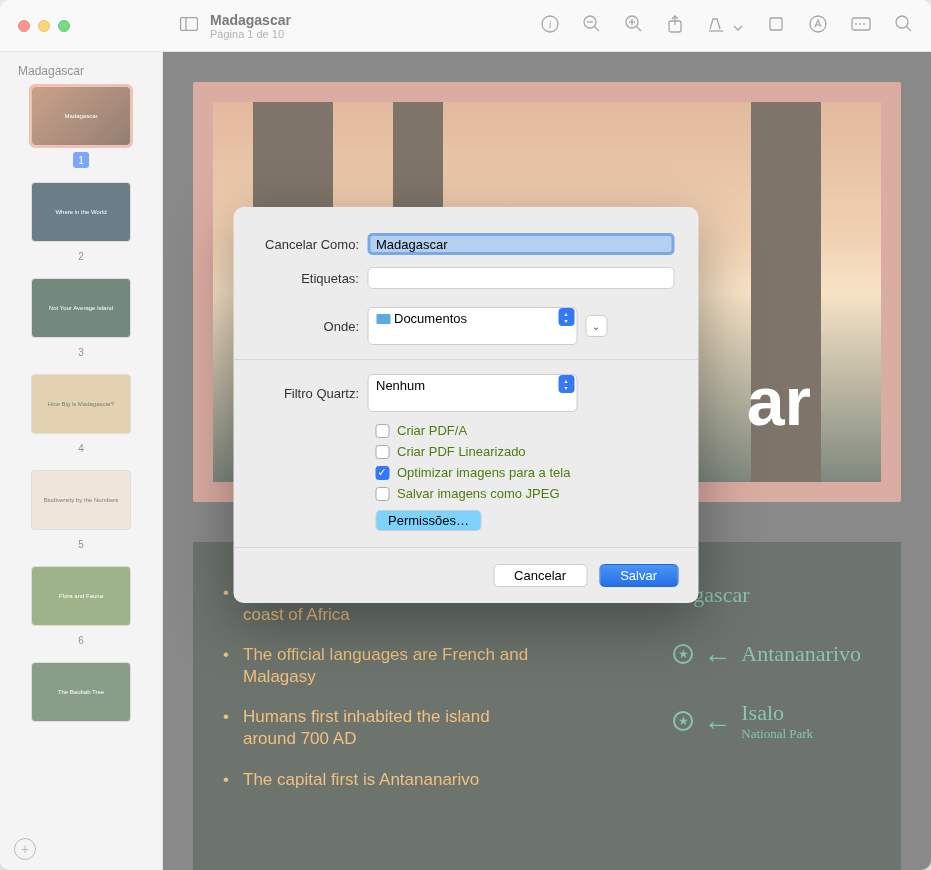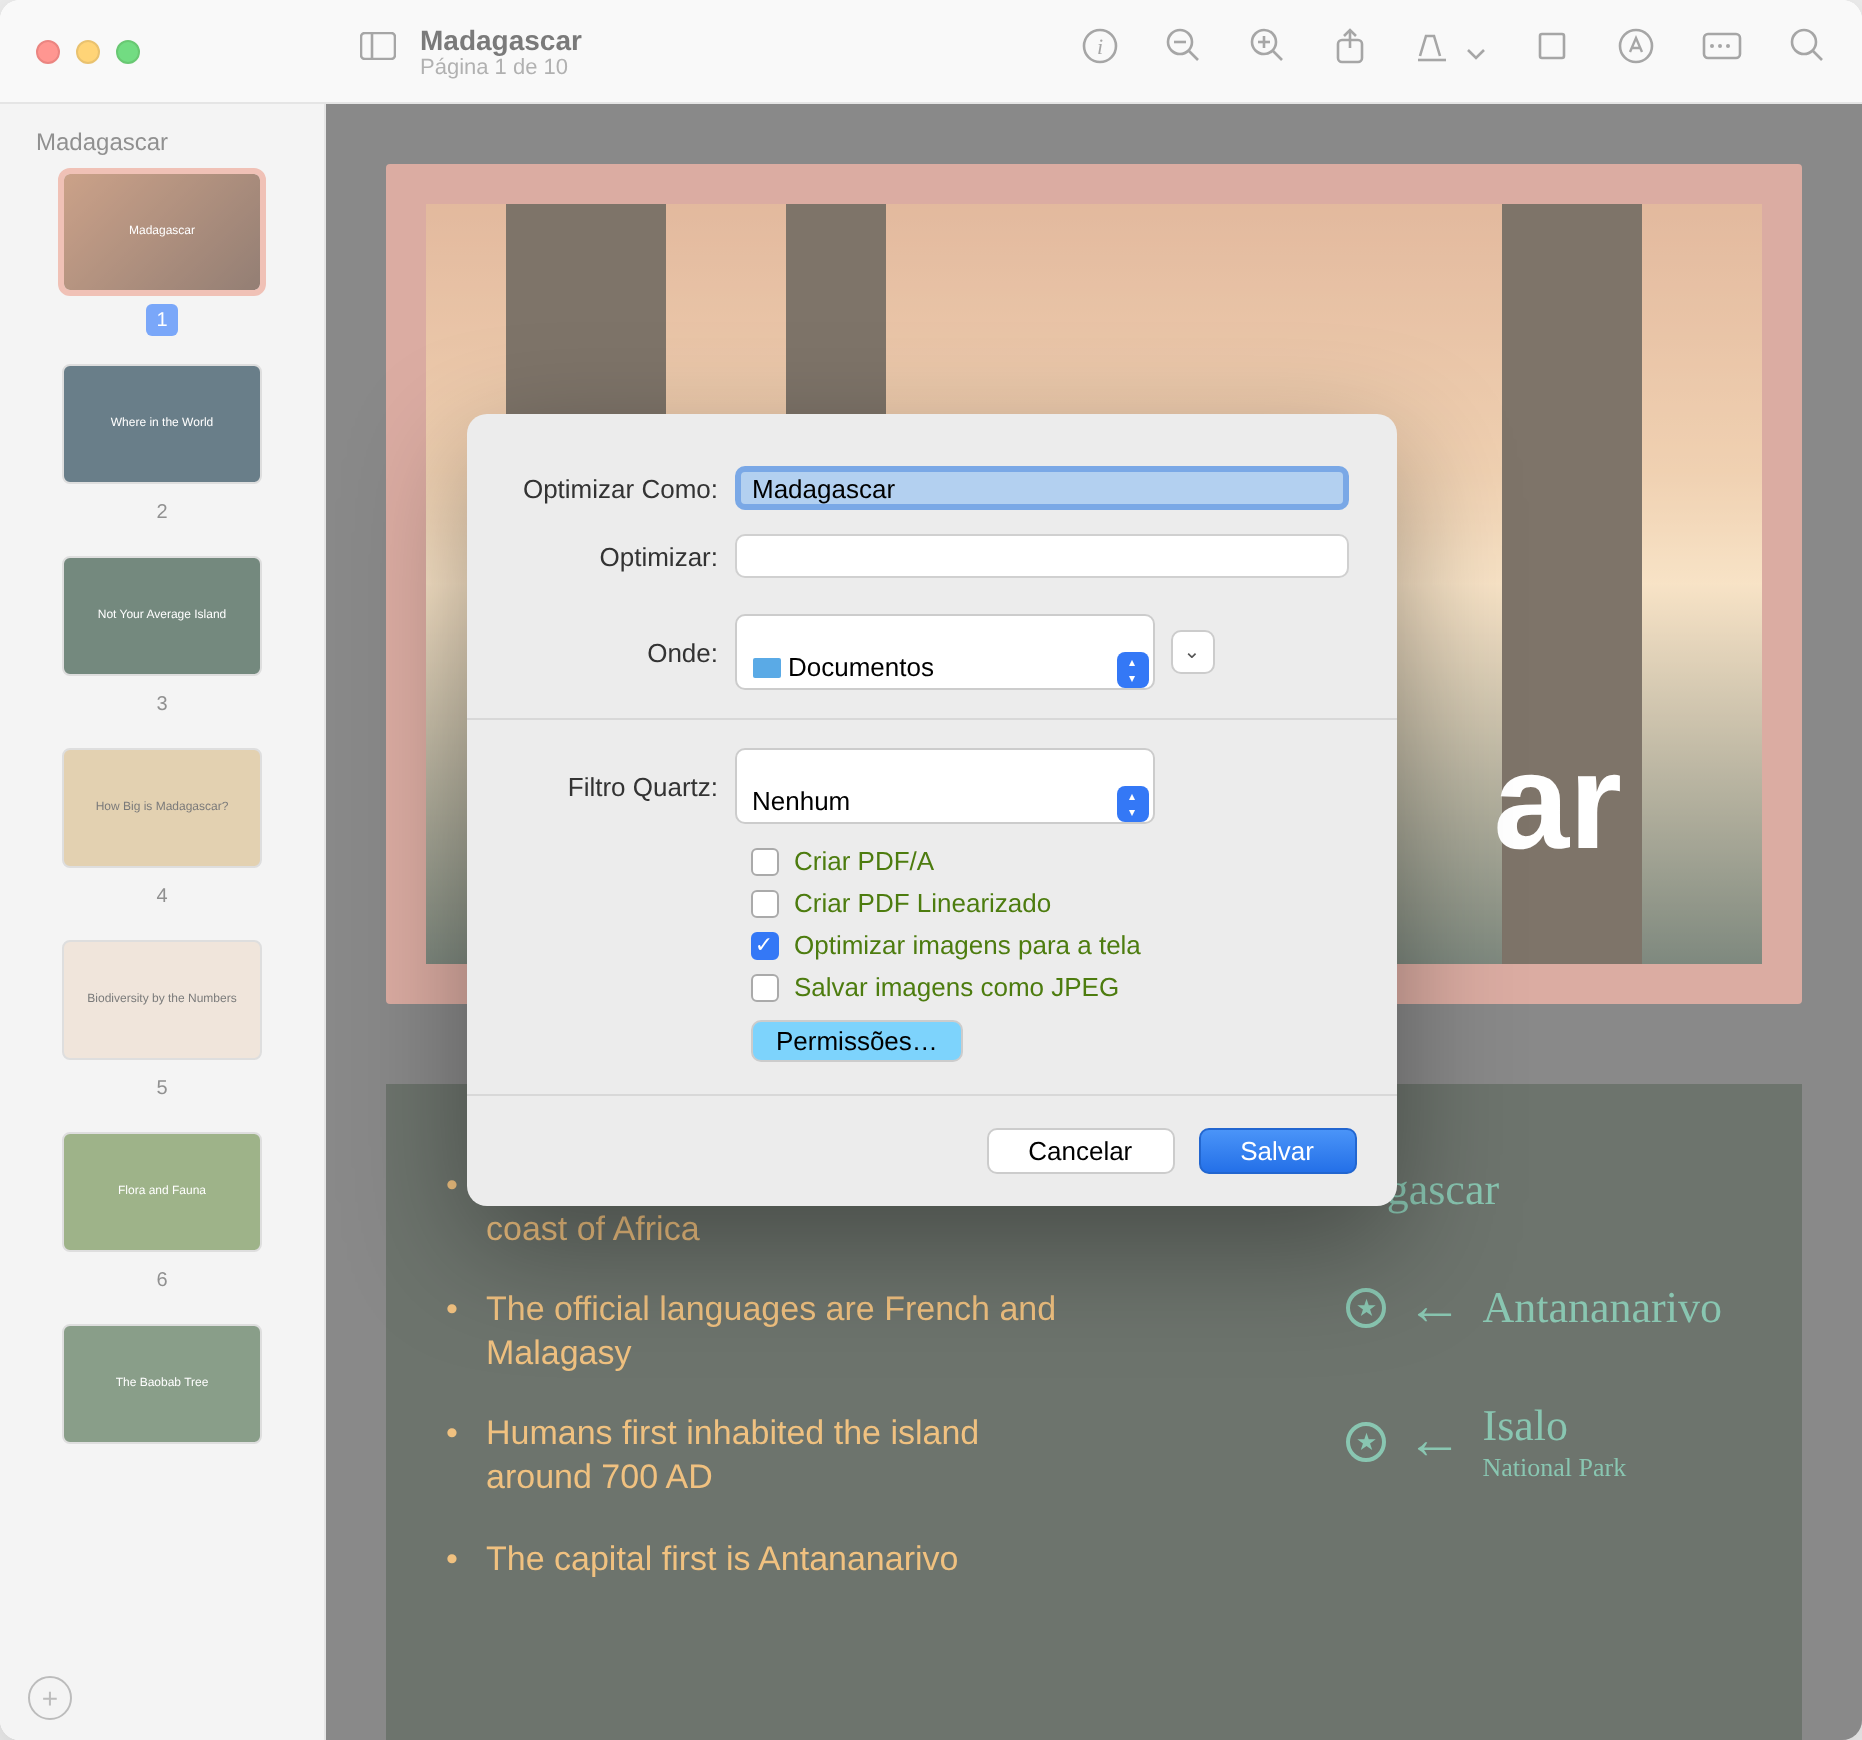--- a/index.html
+++ b/index.html
@@ -53,21 +53,21 @@
     .hw-sub { font-size: 13px; display: block; }
     
     .overlay { position: absolute; inset: 0; background: rgba(255,255,255,0.35); z-index: 100; }
     
     .dialog { position: absolute; top: 207px; left: 50%; transform: translateX(-50%); width: 465px; background: #ececec; border-radius: 10px; box-shadow: 0 20px 60px rgba(0,0,0,0.35); z-index: 200; padding: 22px 0 0; }
     .dialog-row { display: flex; align-items: center; padding: 4px 24px; margin-bottom: 4px; }
     .dialog-label { width: 110px; text-align: right; font-size: 13px; color: #333; padding-right: 8px; }
     .dialog-input { flex: 1; height: 22px; border: 1px solid #d0d0d0; border-radius: 5px; padding: 2px 8px; font-size: 13px; background: #fff; }
     .dialog-input.focused { border: 3px solid #7aa8e6; padding: 0px 6px; background: #b3d0f0; }
     .dialog-input.focused::selection { background: #b3d0f0; }
-    .dialog-select { flex: 1; height: 22px; border: 0.5px solid #ccc; border-radius: 5px; padding: 18px 8px; font-size: 13px; background: #fff; display: flex; align-items: flex-start; justify-content: space-between; position: relative; }
+    .dialog-select { flex: 1; height: 22px; border: 0.5px solid #ccc; border-radius: 5px; padding: 18px 8px; font-size: 13px; background: #fff; display: flex; align-items: flex-end; justify-content: space-between; position: relative; }
     .select-arrows { width: 16px; height: 18px; background: #3478f6; border-radius: 4px; display: flex; flex-direction: column; align-items: center; justify-content: center; color: #fff; font-size: 6px; margin-right: -6px; }
     .folder-icon { width: 14px; height: 10px; background: #5aaae6; border-radius: 1px; margin-right: 4px; display: inline-block; }
     .expand-btn { width: 22px; height: 22px; border: 0.5px solid #ccc; border-radius: 5px; margin-left: 8px; display: flex; align-items: center; justify-content: center; background: #fff; font-size: 10px; color: #555; }
     .divider { height: 1px; background: #d8d8d8; margin: 10px 0; }
     .dialog-row.short .dialog-select { max-width: 210px; }
     .check-row { display: flex; align-items: center; padding: 3px 24px 3px 142px; gap: 8px; }
     .checkbox { width: 14px; height: 14px; border: 1px solid #aaa; border-radius: 3px; background: #fff; display: flex; align-items: center; justify-content: center; }
     .checkbox.checked { background: #3478f6; border-color: #3478f6; color: #fff; font-size: 11px; }
     .check-label { font-size: 13px; color: #4d7c0f; }
     .perm-btn { margin: 6px 24px 6px 142px; padding: 2px 12px; border: 0.5px solid #ccc; border-radius: 5px; background: #7dd3fc; font-size: 13px; display: inline-block; }
@@ -228,25 +228,25 @@
           </div>
         </div>
       </div>
     </div>
   </div>
 
   <div class="overlay"></div>
 
   <div class="dialog">
     <div class="dialog-row">
-      <div class="dialog-label">Optimizar Como:</div>
+      <div class="dialog-label">Cancelar Como:</div>
       <input class="dialog-input focused" value="Madagascar" style="">
     </div>
     <div class="dialog-row">
-      <div class="dialog-label">Optimizar:</div>
+      <div class="dialog-label">Etiquetas:</div>
       <input class="dialog-input" value="" style="">
     </div>
     <div class="dialog-row" style="margin-top:10px">
       <div class="dialog-label">Onde:</div>
       <div class="dialog-select" style="max-width:210px">
         <span style="display:flex;align-items:center">
             <span class="folder-icon"></span>
             <span>Documentos</span>
           </span>
         <span class="select-arrows">▴<br>▾</span>

